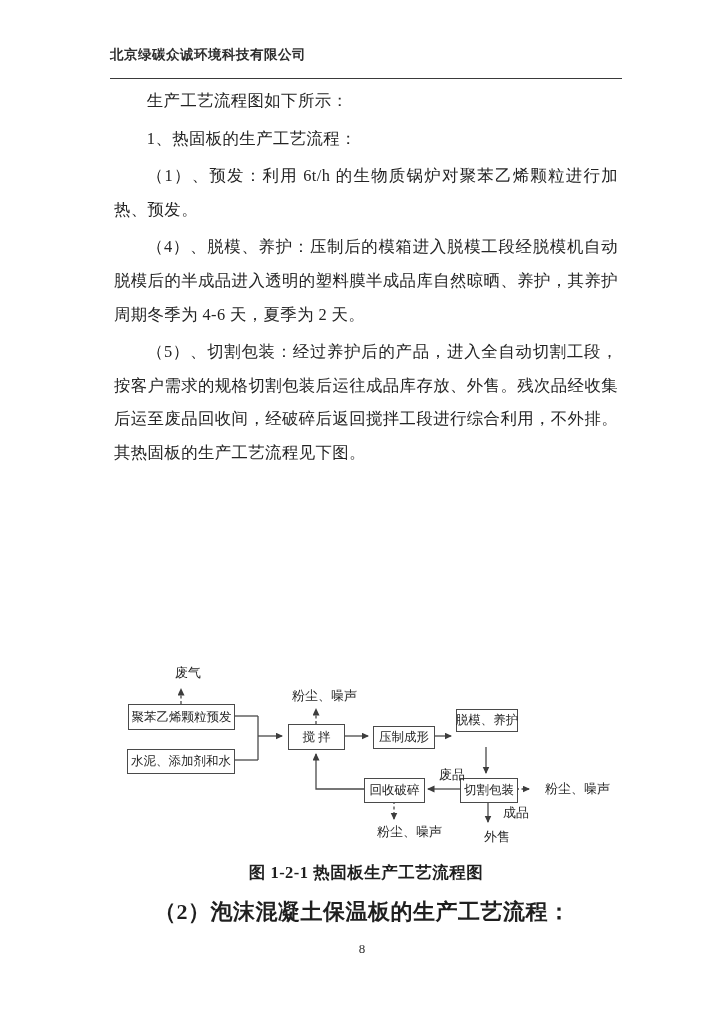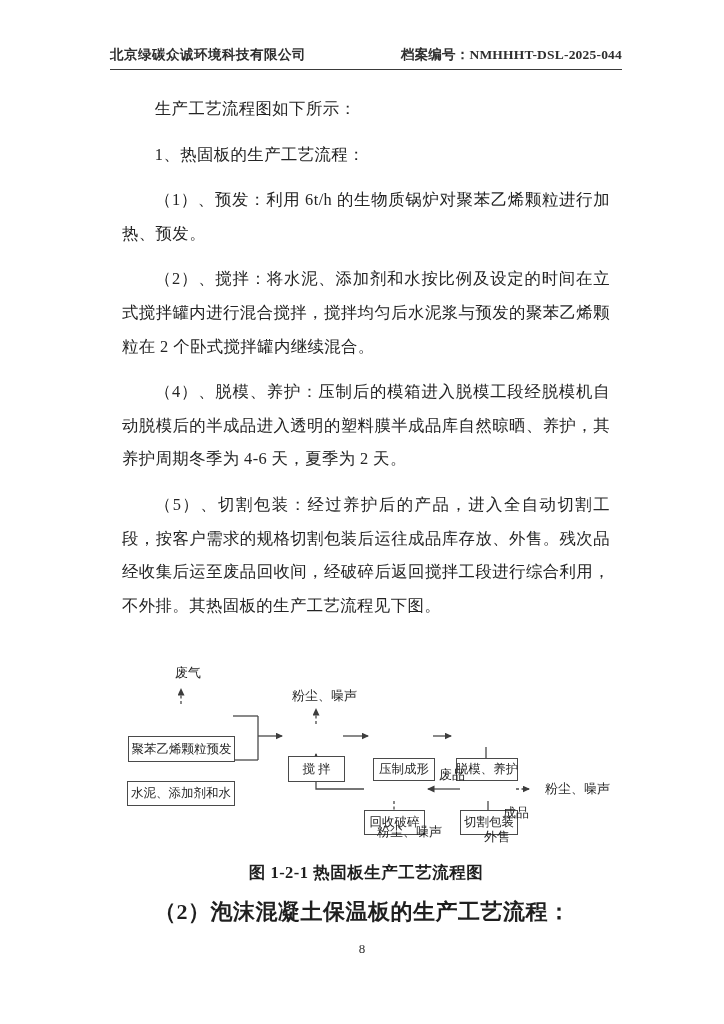--- a/index.html
+++ b/index.html
@@ -8,45 +8,45 @@
     width:724px; height:1024px;
     margin:0 auto;
     background:#ffffff;
     font-family:"Liberation Serif","DejaVu Serif",serif;
     color:#262626;
     overflow:hidden;
   }
   .header {
     position:absolute; top:46px; left:110px; width:512px;
     display:flex; justify-content:space-between; align-items:flex-end;
-    padding-bottom:5px;
+    padding-bottom:14px;
     border-bottom:1.5px solid #3a3a3a;
     font-size:13.5px; font-weight:bold; letter-spacing:0.5px;
     color:#2e2e2e;
   }
   .header .right { letter-spacing:0.2px; }
   .body-text {
     position:absolute; top:80px; left:110px; width:512px;
     font-size:16.4px; line-height:33.6px;
     text-align:justify; letter-spacing:0.4px;
     color:#242424;
   }
-  .body-text p { margin:12px; text-indent:2em; }
+  .body-text p { margin:4px; text-indent:2em; }
   .diagram {
     position:absolute; top:650px; left:0;
     width:724px; height:205px;
   }
   .diagram svg { position:absolute; top:0; left:0; }
   .fnode {
     position:absolute;
     border:1px solid #4a4a4a;
     background:#fff;
     display:flex; align-items:center; justify-content:center;
     font-size:12.5px; color:#1f1f1f;
-    white-space:nowrap; line-height:1;margin-top:32px;
+    white-space:nowrap; line-height:1;
   }
   .flabel {
     position:absolute;
     font-size:13px; color:#1f1f1f;
     white-space:nowrap; line-height:1;margin-left:8px;
   }
   .caption {
     position:absolute; top:862px; left:110px; width:512px;
     text-align:center; font-weight:bold; font-size:16.5px;
     letter-spacing:0.5px; color:#1f1f1f;
@@ -61,28 +61,26 @@
     text-align:center; font-size:13px; color:#2e2e2e;
   }
 </style>
 </head>
 <body>
 
 <div class="page">
 
   <div class="header">
     <span class="left">北京绿碳众诚环境科技有限公司</span>
-    <span class="right"><span>档案编号：</span><span>NMHHHT-DSL-2025-044</span></span>
   </div>
 
   <div class="body-text">
     <p>生产工艺流程图如下所示：</p>
     <p>1、热固板的生产工艺流程：</p>
     <p>（1）、预发：利用 6t/h 的生物质锅炉对聚苯乙烯颗粒进行加热、预发。</p>
-    <p>（2）、搅拌：将水泥、添加剂和水按比例及设定的时间在立式搅拌罐内进行混合搅拌，搅拌均匀后水泥浆与预发的聚苯乙烯颗粒在 2 个卧式搅拌罐内继续混合。</p>
     <p>（4）、脱模、养护：压制后的模箱进入脱模工段经脱模机自动脱模后的半成品进入透明的塑料膜半成品库自然晾晒、养护，其养护周期冬季为 4-6 天，夏季为 2 天。</p>
     <p>（5）、切割包装：经过养护后的产品，进入全自动切割工段，按客户需求的规格切割包装后运往成品库存放、外售。残次品经收集后运至废品回收间，经破碎后返回搅拌工段进行综合利用，不外排。其热固板的生产工艺流程见下图。</p>
   </div>
 
   <div class="diagram">
     <svg width="724" height="205" viewBox="0 0 724 205">
       <defs>
         <marker id="ah" markerWidth="9" markerHeight="8" refX="6.5" refY="3.5" orient="auto" markerUnits="userSpaceOnUse">
           <path d="M0,0 L7.5,3.5 L0,7 z" fill="#3d3d3d"></path>
         </marker>
@@ -106,21 +104,21 @@
         <path d="M316,74 V59" marker-end="url(#ah)"></path>
         <path d="M516,139 H529" marker-end="url(#ah)"></path>
         <path d="M394,151 V169" marker-end="url(#ah)"></path>
       </g>
     </svg>
 
     <div class="fnode" style="left:128px;top:54px;width:105px;height:24px">聚苯乙烯颗粒预发</div>
     <div class="fnode" style="left:127px;top:99px;width:106px;height:23px">水泥、添加剂和水</div>
     <div class="fnode" style="left:288px;top:74px;width:55px;height:24px">搅 拌</div>
     <div class="fnode" style="left:373px;top:76px;width:60px;height:21px">压制成形</div>
-    <div class="fnode" style="left:456px;top:76px;width:60px;height:21px">脱模、养护</div>
+    <div class="fnode" style="left:456px;top:59px;width:60px;height:21px">脱模、养护</div>
     <div class="fnode" style="left:460px;top:128px;width:56px;height:23px">切割包装</div>
     <div class="fnode" style="left:364px;top:128px;width:59px;height:23px">回收破碎</div>
 
     <div class="flabel" style="left:167px;top:16px">废气</div>
     <div class="flabel" style="left:284px;top:39px">粉尘、噪声</div>
     <div class="flabel" style="left:431px;top:118px">废品</div>
     <div class="flabel" style="left:537px;top:132px">粉尘、噪声</div>
     <div class="flabel" style="left:495px;top:156px">成品</div>
     <div class="flabel" style="left:476px;top:180px">外售</div>
     <div class="flabel" style="left:369px;top:175px">粉尘、噪声</div>

